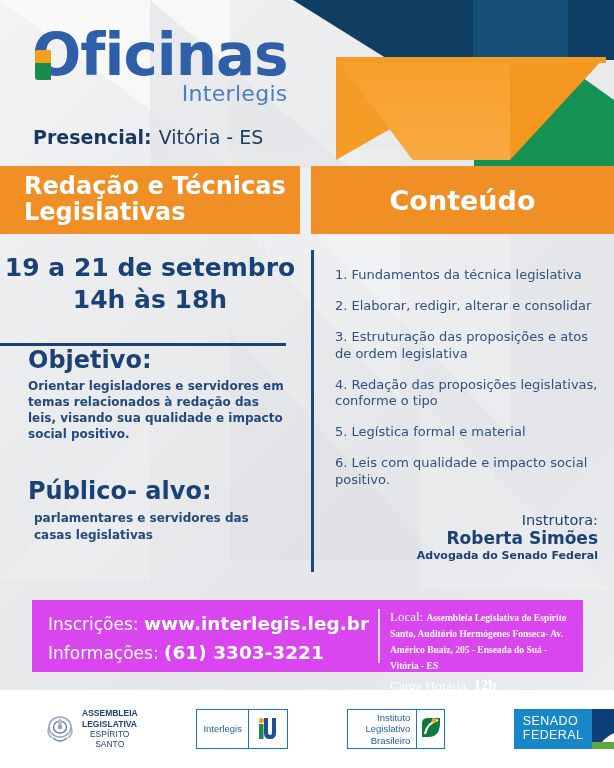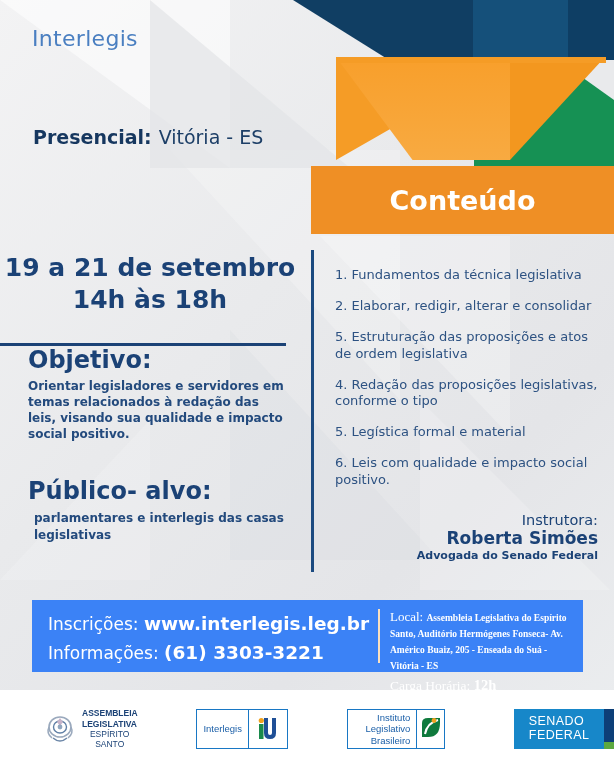--- a/index.html
+++ b/index.html
@@ -61,21 +61,21 @@
   .items{margin:0;padding:14px 14px 0 24px;}
   .item{color:#2d5282;font-size:13px;line-height:1.3;margin-bottom:14px;
     font-family:"DejaVu Sans", sans-serif;margin-top:13px;}
   .instr{position:absolute;right:16px;top:272px;text-align:right;color:#1b4276;
     font-family:"DejaVu Sans", sans-serif;}
   .instr .l1{font-size:14.5px;}
   .instr .l2{font-size:17px;font-weight:bold;line-height:1.2;}
   .instr .l3{font-size:11px;font-weight:bold;margin-top:1px;}
 
   
-  .fbox{position:absolute;left:32px;top:600px;width:551px;height:72px;background:#3b82f6;
+  .fbox{position:absolute;left:32px;top:600px;width:551px;height:72px;background:#d946ef;
     display:flex;align-items:stretch;}
   .fbox-left{flex:0 0 330px;padding:10px 0 0 16px;color:#fff;font-family:"DejaVu Sans", sans-serif;}
   .fbox-left .r{font-size:17px;line-height:1.55;}
   .fbox-left .r b{font-weight:bold;font-size:18.5px;}
   .fsep{width:2px;background:#fbe0bd;margin:9px 10px 9px 0;}
   .fbox-right{flex:1;color:#fff;font-family:Liberation Serif, serif;padding-top:8px;padding-right:8px;}
   .fbox-right .loc{font-size:13px;}
   .fbox-right .loc span{font-size:9.5px;font-weight:bold;line-height:1.32;display:inline;text-align:justify;}
   .fbox-right .ch{font-size:13.5px;margin-top:4px;}
   .fbox-right .ch b{font-weight:bold;font-size:14.5px;}
@@ -89,21 +89,21 @@
   .ales-txt{font-size:8.5px;font-weight:bold;color:#1b4276;line-height:1.22;
     font-family:"Liberation Sans", sans-serif;}
   .ales-txt .s2{font-weight:normal;font-size:8.5px;display:block;text-align:center;}
 
   .boxlogo{display:flex;border:1.4px solid #1877c4;margin-left:16px;height:38px;align-items:stretch;}
   .boxlogo .lbl{display:flex;align-items:center;justify-content:flex-end;text-align:right;
     padding:0 6px;font-size:9.5px;color:#1b5fa8;line-height:1.2;font-family:"Liberation Sans", sans-serif;}
   .boxlogo .mk{width:38px;border-left:1.4px solid #1877c4;display:flex;align-items:center;justify-content:center;}
 
   .senado{display:flex;margin-left:26px;height:40px;}
-  .senado .sl{background:#1787c9;color:#fff;display:flex;align-items:center;padding:0 15px;
+  .senado .sl{background:#1787c9;color:#fff;display:flex;align-items:center;padding:0 9px;
     font-size:12.5px;line-height:1.1;font-family:"Liberation Sans", sans-serif;letter-spacing:.4px;}
   .senado .sr{width:60px;background:#0d3f78;position:relative;overflow:hidden;}
 </style>
 </head>
 <body>
 
 <div class="poster">
 
   <div class="bg-base"></div>
   <div class="bg-tri" style="left:170px;top:150px;border-left:230px solid transparent;border-top:250px solid rgba(255,255,255,.40);"></div>
@@ -127,55 +127,62 @@
     <div class="sh" style="left:568px;top:0;width:46px;height:60px;background:#0e3e64;border:0;"></div>
 
     <div class="sh" style="left:336px;top:57px;border-left:0 solid transparent;border-right:180px solid transparent;border-top:103px solid #f59c26;"></div>
     <div class="sh" style="left:336px;top:57px;width:174px;height:0;border-top:0;"></div>
     <div class="sh" style="left:510px;top:57px;border-right:95px solid transparent;border-top:103px solid #f3971f;"></div>
     <div class="sh" style="left:336px;top:57px;width:174px;height:103px;background:linear-gradient(180deg,#f89f2b,#f8aa41);border:0;clip-path:polygon(0 0,100% 0,100% 100%,100% 100%,44% 100%);"></div>
     <div class="sh" style="left:336px;top:57px;width:270px;height:6px;background:#f59c26;border:0;"></div>
   </div>
 
   <div class="logo">
+    <div style="position:relative;">
+      <div class="logo-mark"></div>
+      <div class="logo-word">Oficinas</div>
+    </div>
     <div class="logo-sub">Interlegis</div>
   </div>
 
   <div class="presencial">
     <b>Presencial:</b><span>Vitória - ES</span>
   </div>
 
+  <div class="bar bar-left">
+    <div class="t">Redação e Técnicas Legislativas</div>
+  </div>
   <div class="bar bar-right">
     <div class="t">Conteúdo</div>
   </div>
 
   <div class="col-left">
     <div class="dates">
       <div>19 a 21 de setembro</div>
       <div>14h às 18h</div>
     </div>
     <div class="hrule"></div>
 
     <div class="blk objetivo">
       <h3>Objetivo:</h3>
       <p>Orientar legisladores e servidores em temas relacionados à redação das leis, visando sua qualidade e impacto social positivo.</p>
     </div>
 
     <div class="blk publico">
       <h3>Público- alvo:</h3>
-      <p>parlamentares e interlegis das casas legislativas</p>
+      <p>parlamentares e servidores das casas legislativas</p>
     </div>
   </div>
 
   <div class="col-right">
     <div class="vrule"></div>
     <div class="items">
       <div class="item">1. Fundamentos da técnica legislativa</div>
       <div class="item">2. Elaborar, redigir, alterar e consolidar</div>
-      <div class="item">5. Estruturação das proposições e atos de ordem legislativa</div>
+      <div class="item">3. Estruturação das proposições e atos de ordem legislativa</div>
       <div class="item">4. Redação das proposições legislativas, conforme o tipo</div>
       <div class="item">5. Legística formal e material</div>
       <div class="item">6. Leis com qualidade e impacto social positivo.</div>
     </div>
     <div class="instr">
       <div class="l1">Instrutora:</div>
       <div class="l2">Roberta Simões</div>
       <div class="l3">Advogada do Senado Federal</div>
     </div>
   </div>

